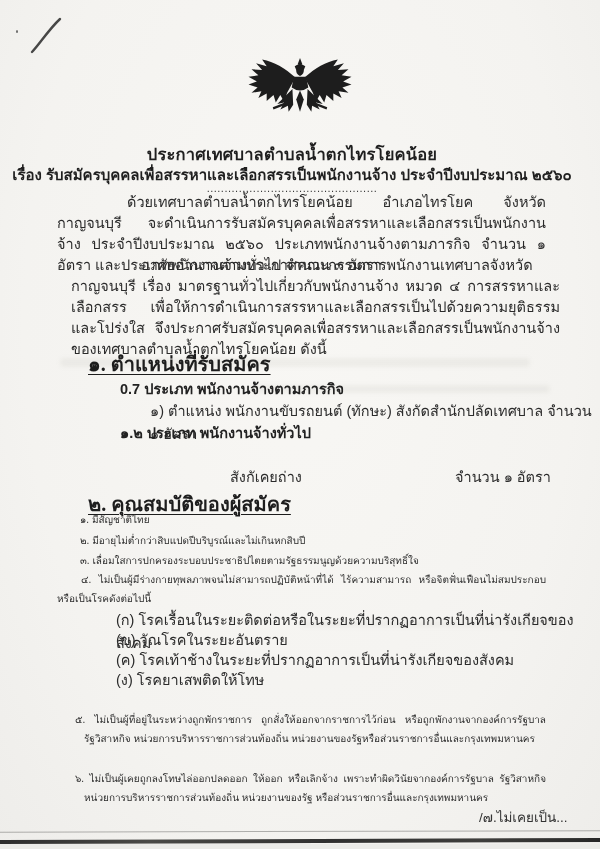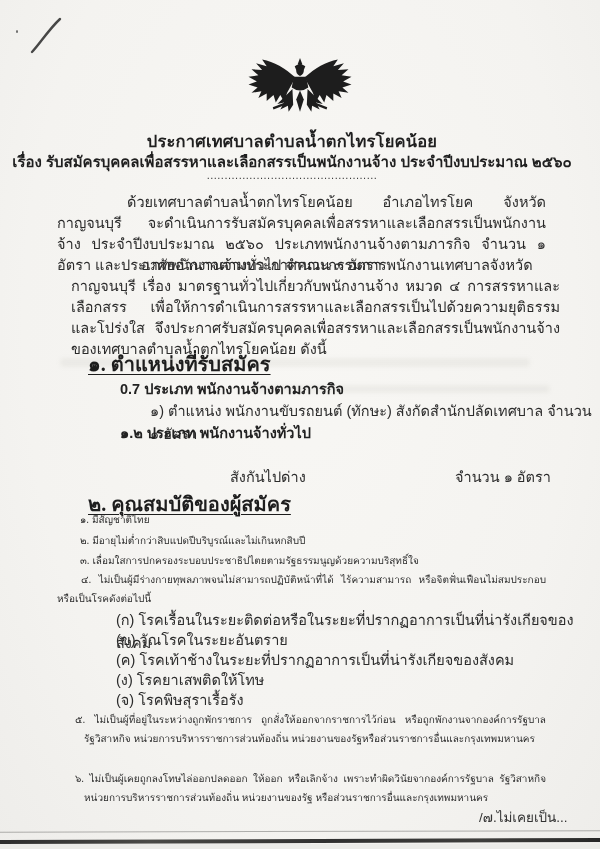--- a/index.html
+++ b/index.html
@@ -3,21 +3,21 @@
 <meta charset="utf-8">
 <style>
   html,body{margin:0;padding:0;}
   body{width:600px;height:849px;font-family:"Liberation Sans","DejaVu Sans",sans-serif;}
   .page{
     position:relative;width:600px;height:849px;overflow:hidden;
     background:radial-gradient(ellipse at 50% 38%, #f8f7f4 0%, #f4f3f0 65%, #eeedea 100%);
     color:#2b2b2b;
   }
   .abs{position:absolute;}
-  .center{left:0;width:584px;text-align:center;}
+  .center{left:0;width:584px;text-align:center;margin-top:13px;}
   .title1{top:128px;font-size:16.5px;font-weight:bold;color:#1f1f1f;letter-spacing:.2px;}
   .title2{top:150px;font-size:15px;font-weight:bold;color:#1f1f1f;}
   .dots{top:169px;font-size:11px;letter-spacing:.5px;color:#3a3a3a;}
   .para{left:57px;width:489px;font-size:14.5px;line-height:21px;text-align:justify;text-indent:70px;margin:0;}
   .p1{top:192px;}
   .p2{top:255px;margin-left:14px;}
   .shead{font-size:20px;font-weight:bold;color:#1d1d1d;text-decoration:underline;text-underline-offset:3px;text-decoration-thickness:1.4px;font-family:Liberation Serif, serif;}
   .s1{left:88px;top:348px;}
   .s2{left:88px;top:488px;}
   .subhead{left:120px;font-size:14.5px;font-weight:bold;color:#222;}
@@ -88,35 +88,34 @@
 
   <p class="abs para p1">ด้วยเทศบาลตำบลน้ำตกไทรโยคน้อย อำเภอไทรโยค จังหวัดกาญจนบุรี จะดำเนินการรับสมัครบุคคลเพื่อสรรหาและเลือกสรรเป็นพนักงานจ้าง ประจำปีงบประมาณ ๒๕๖๐ ประเภทพนักงานจ้างตามภารกิจ จำนวน ๑ อัตรา และประเภทพนักงานจ้างทั่วไป จำนวน ๓ อัตรา</p>
   <p class="abs para p2">อาศัยอำนาจตามประกาศคณะกรรมการพนักงานเทศบาลจังหวัดกาญจนบุรี เรื่อง มาตรฐานทั่วไปเกี่ยวกับพนักงานจ้าง หมวด ๔ การสรรหาและเลือกสรร เพื่อให้การดำเนินการสรรหาและเลือกสรรเป็นไปด้วยความยุติธรรมและโปร่งใส จึงประกาศรับสมัครบุคคลเพื่อสรรหาและเลือกสรรเป็นพนักงานจ้างของเทศบาลตำบลน้ำตกไทรโยคน้อย ดังนี้</p>
 
   <div class="abs shead s1">๑. ตำแหน่งที่รับสมัคร</div>
   <div class="abs subhead sub11">0.7 ประเภท พนักงานจ้างตามภารกิจ</div>
   <div class="abs item11">๑) ตำแหน่ง  พนักงานขับรถยนต์ (ทักษะ)  สังกัดสำนักปลัดเทศบาล   จำนวน  ๑  อัตรา</div>
   <div class="abs subhead sub12">๑.๒ ประเภท พนักงานจ้างทั่วไป</div>
 
   <div class="abs prow row2">
-    <span class="c2">สังกันไปด่าง</span>
+    <span class="c2">สังกัเคยถ่าง</span>
     <span class="c3">จำนวน  ๑  อัตรา</span>
   </div>
 
   <div class="abs shead s2">๒. คุณสมบัติของผู้สมัคร</div>
   <div class="abs q q1">๑. มีสัญชาติไทย</div>
   <div class="abs q q2">๒. มีอายุไม่ต่ำกว่าสิบแปดปีบริบูรณ์และไม่เกินหกสิบปี</div>
   <div class="abs q q3">๓. เลื่อมใสการปกครองระบอบประชาธิปไตยตามรัฐธรรมนูญด้วยความบริสุทธิ์ใจ</div>
   <div class="abs q q4">๔. ไม่เป็นผู้มีร่างกายทุพลภาพจนไม่สามารถปฏิบัติหน้าที่ได้ ไร้ความสามารถ หรือจิตฟั่นเฟือนไม่สมประกอบหรือเป็นโรคดังต่อไปนี้</div>
 
   <div class="abs dis d1">(ก) โรคเรื้อนในระยะติดต่อหรือในระยะที่ปรากฏอาการเป็นที่น่ารังเกียจของสังคม</div>
   <div class="abs dis d2">(ข) วัณโรคในระยะอันตราย</div>
   <div class="abs dis d3">(ค) โรคเท้าช้างในระยะที่ปรากฏอาการเป็นที่น่ารังเกียจของสังคม</div>
   <div class="abs dis d4">(ง) โรคยาเสพติดให้โทษ</div>
-  <div class="abs dis d5">(จ) โรคพิษสุราเรื้อรัง</div>
 
   <div class="abs q q5">๕. ไม่เป็นผู้ที่อยู่ในระหว่างถูกพักราชการ ถูกสั่งให้ออกจากราชการไว้ก่อน หรือถูกพักงานจากองค์การรัฐบาล รัฐวิสาหกิจ หน่วยการบริหารราชการส่วนท้องถิ่น หน่วยงานของรัฐหรือส่วนราชการอื่นและกรุงเทพมหานคร</div>
   <div class="abs q q6">๖. ไม่เป็นผู้เคยถูกลงโทษไล่ออกปลดออก ให้ออก หรือเลิกจ้าง เพราะทำผิดวินัยจากองค์การรัฐบาล รัฐวิสาหกิจ หน่วยการบริหารราชการส่วนท้องถิ่น หน่วยงานของรัฐ หรือส่วนราชการอื่นและกรุงเทพมหานคร</div>
 
   <div class="abs footnote">/๗.ไม่เคยเป็น...</div>
 
   <div class="abs edge-thin"></div>
   <div class="abs edge-dark"></div>
   <div class="abs edge-below"></div>
 

